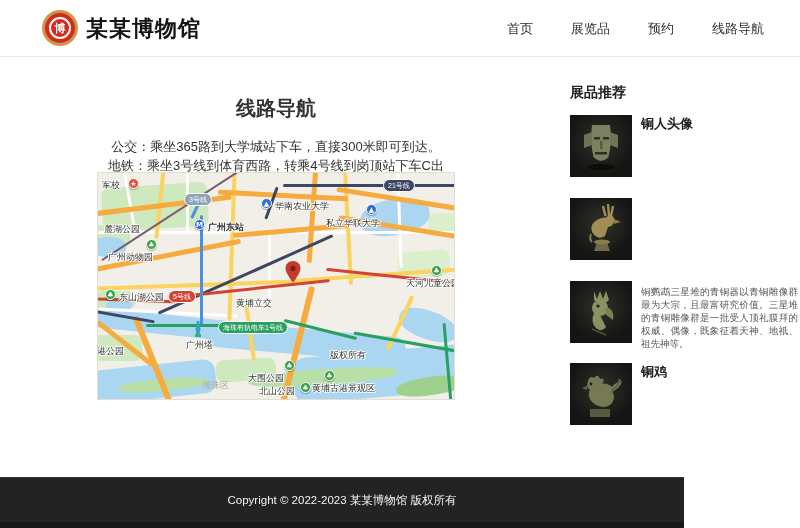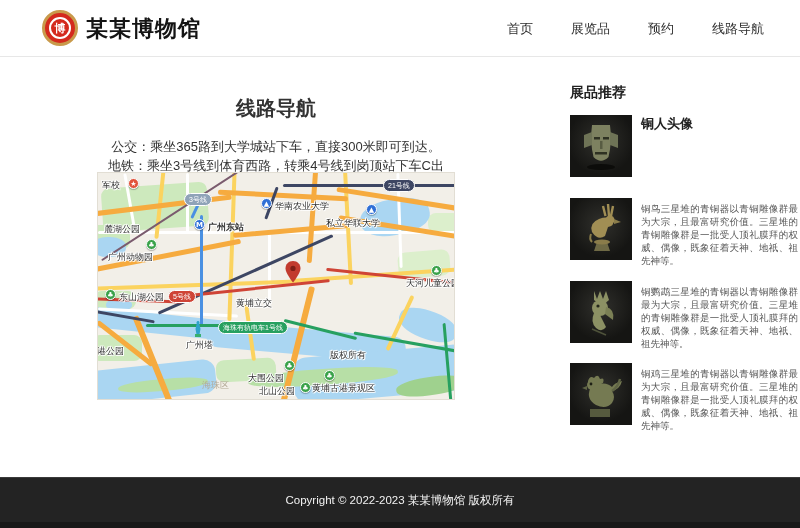--- a/index.html
+++ b/index.html
@@ -51,21 +51,21 @@
   .sidebar { position:absolute; left:570px; top:84px; width:228px; }
   .sidebar-heading { font-size:14px; font-weight:bold; color:#222; }
   .exhibit { position:absolute; left:0; width:228px; height:62px; cursor:pointer; }
   .exhibit .thumb { position:absolute; left:0; top:0; width:62px; height:62px;
                     background:radial-gradient(circle at 50% 42%, #30302c 0%, #151513 70%); overflow:hidden; }
   .exhibit .info { position:absolute; left:71px; top:0; width:157px; }
   .exhibit .title { font-size:13px; font-weight:bold; color:#222; }
   .exhibit .desc { margin-top:4px; font-size:9.5px; line-height:13px; color:#575757; text-align:justify; }
 
   
-  .footer { position:absolute; left:0; top:477px; width:800px; height:51px; background:#232323; border-top:1px solid #3a3a3a; }
+  .footer { position:absolute; left:0; top:477px; width:684px; height:51px; background:#232323; border-top:1px solid #3a3a3a; }
   .footer .cp { width:100%; text-align:center; margin-top:15px; font-size:11.5px; color:#f2f2f2; }
   .footer .strip { position:absolute; left:0; bottom:0; width:100%; height:6px; background:#181818; }
 </style>
 </head>
 <body>
 
 <div class="header">
   <div class="logo">
     <div class="logo-inner">博</div>
   </div>
@@ -219,21 +219,20 @@
         <path d="M27 44 h10 l3 9 h-16 Z" fill="#6f6a45"></path>
         <ellipse cx="32" cy="44" rx="8" ry="2.5" fill="#8a7c4a"></ellipse>
         <path d="M22 34 q-3 -9 7 -13 q11 -4 14 3 q1 4 -5 5 l-3 9 q-7 5 -13 -4 Z" fill="#a18e54"></path>
         <circle cx="40" cy="22" r="4.5" fill="#a18e54"></circle>
         <path d="M44 21 l7 3 -7 2 Z" fill="#8a7c4a"></path>
         <path d="M33 8 l2.5 10 M38 6 l1 12 M43 8 l-2 10" stroke="#a18e54" stroke-width="2.4" fill="none"></path>
         <path d="M21 36 q-2 5 1 8" stroke="#8a7c4a" stroke-width="2" fill="none"></path>
       </svg>
     </div>
     <div class="info">
-      <div class="desc">铜鸟三星堆的青铜器以青铜雕像群最为大宗，且最富研究价值。三星堆的青铜雕像群是一批受人顶礼膜拜的权威、偶像，既象征着天神、地祇、祖先神等。</div>
     </div>
   </div>
 
   <div class="exhibit" style="top:197px">
     <div class="thumb">
       <svg width="62" height="62" viewBox="0 0 62 62">
         <path d="M24 10 l3 8 3 -8 3 8 3 -8 3 9 -7 6 -8 -6 Z" fill="#8c9164"></path>
         <circle cx="30" cy="27" r="8" fill="#8c9164"></circle>
         <path d="M36 26 q9 2 7 13 l-8 -6 Z" fill="#7b8055"></path>
         <path d="M24 32 q-4 9 2 15 q6 5 10 -1 l-6 -12 Z" fill="#8c9164"></path>
@@ -252,21 +251,21 @@
         <rect x="20" y="46" width="20" height="8" fill="#565a3e"></rect>
         <path d="M18 18 q2 -6 6 -3 q4 -5 6 1 q5 -2 3 4 l-7 4 -8 -2 Z" fill="#757a52"></path>
         <circle cx="22" cy="22" r="5" fill="#757a52"></circle>
         <path d="M17 23 l-5 2 5 2 Z" fill="#5f6445"></path>
         <path d="M20 26 q-4 10 6 16 q10 5 16 -2 q4 -6 0 -12 q8 -2 10 -10 q-8 2 -10 6 q-6 -6 -16 -2 Z" fill="#757a52"></path>
         <path d="M42 28 q6 -4 8 -12" stroke="#5f6445" stroke-width="2.4" fill="none"></path>
         <circle cx="21" cy="21" r="1.4" fill="#1e2015"></circle>
       </svg>
     </div>
     <div class="info">
-      <div class="desc">铜鸡三星堆的青铜器以青铜雕像群最为大宗，且最富研究价值。三星堆的青铜雕像群是一批受人顶礼膜拜的权威、偶像，既象征着天神、地祇、祖先神等。</div>
+      <div class="title">铜鸡</div>
     </div>
   </div>
 </div>
 
 <div class="footer">
   <div class="cp">Copyright © 2022-2023 某某博物馆 版权所有</div>
   <div class="strip"></div>
 </div>
 
 </body></html>

